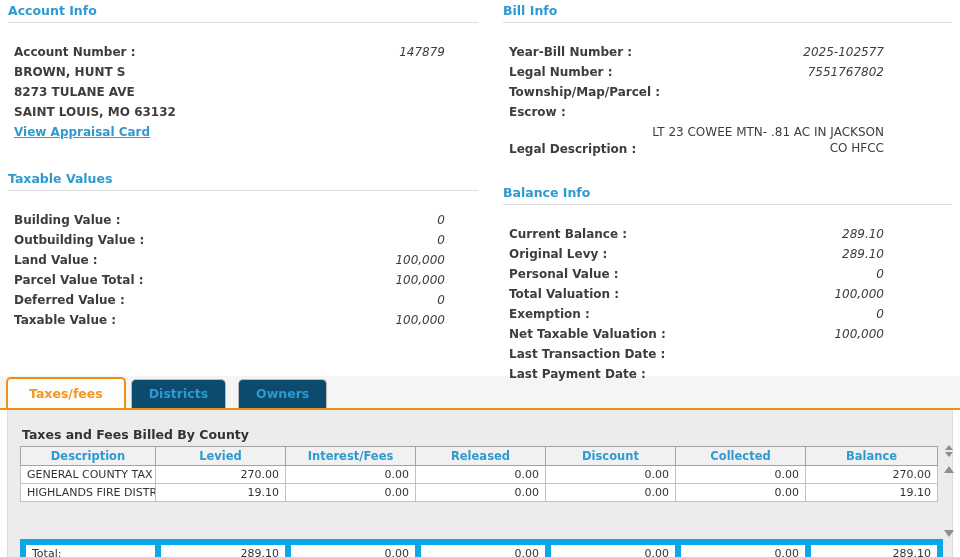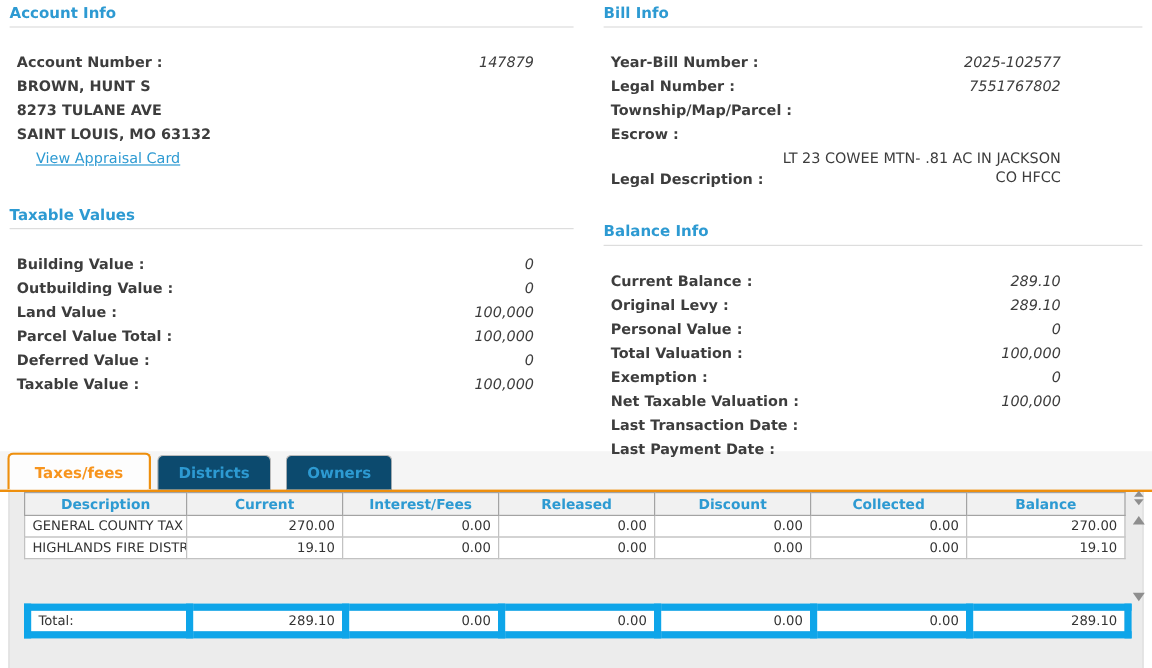--- a/index.html
+++ b/index.html
@@ -41,22 +41,22 @@
   .lbl { font-weight: 700; padding-left: 6px; white-space: nowrap; }
   .val { font-weight: 400; text-align: right; font-style: italic; }
   .col-l .val { padding-right: 33px; }
   .col-r .val { padding-right: 68px; }
   .addr-line {
     height: 20px; font-size: 12px; font-weight: 700;
     padding-left: 6px; display: flex; align-items: center;
   }
   .link-line { height: 20px; display: flex; align-items: center; padding-left: 6px; }
   .appraisal-link {
-    font-size: 12px; font-weight: 400;
-    color: #2d9ad2; text-decoration: underline; cursor: pointer; margin-left: 16px;
+    font-size: 12px; font-weight: 700;
+    color: #2d9ad2; text-decoration: underline; cursor: pointer;
   }
   .sec-gap { margin-top: 28px; }
 
   .legal-row {
     display: flex;
     justify-content: space-between;
     align-items: flex-end;
     font-size: 12px;
     margin-top: 2px;
   }
@@ -306,36 +306,37 @@
     </div>
   </div>
 
   <div class="tab-strip">
     <div class="tab active">Taxes/fees</div>
     <div class="tab">Districts</div>
     <div class="tab">Owners</div>
   </div>
 
   <div class="panel">
+    <div class="grid-title">Taxes and Fees Billed By County</div>
 
     <div class="grid-area">
       <table class="grid-table">
         <colgroup>
           <col style="width:135px">
             <col style="width:130px">
             <col style="width:130px">
           <col style="width:130px">
             <col style="width:130px">
             <col style="width:130px">
             <col style="width:132px">
         </colgroup>
         <thead>
           <tr>
             <th>Description</th>
-            <th>Current</th>
+            <th>Levied</th>
             <th>Interest/Fees</th>
             <th>Released</th>
             <th>Discount</th>
             <th>Collected</th>
             <th>Balance</th>
           </tr>
         </thead>
         <tbody>
           <tr>
             <td>GENERAL COUNTY TAX</td>

